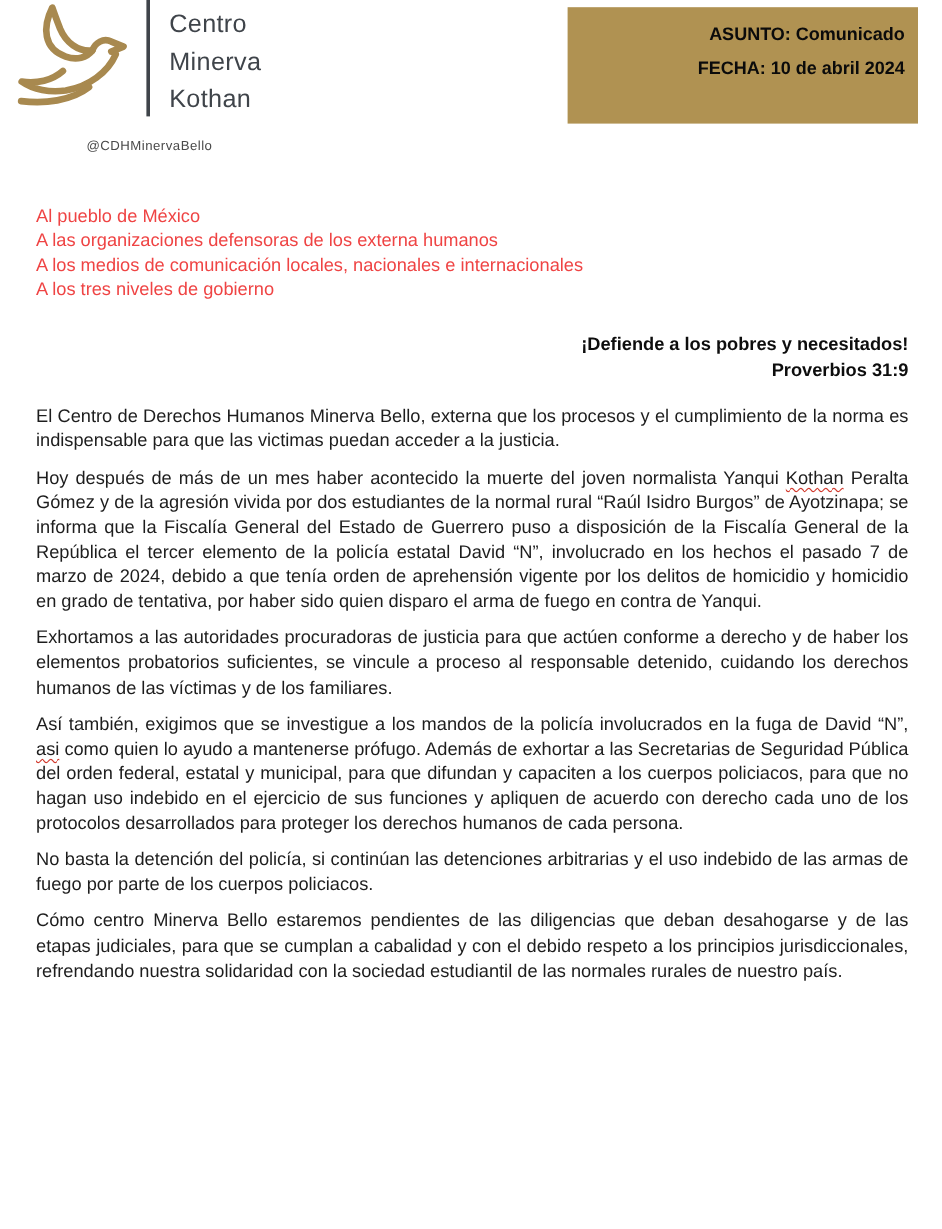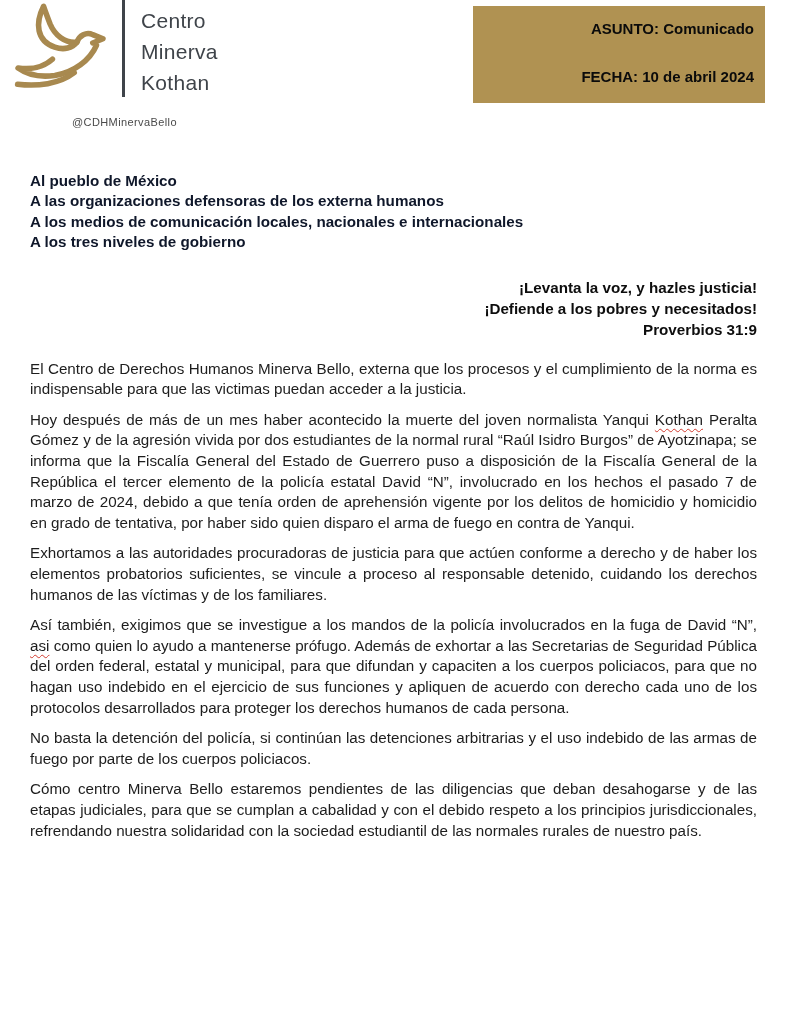--- a/index.html
+++ b/index.html
@@ -32,27 +32,27 @@
   .handle{
     position:absolute;left:72px;top:116px;
     font-size:11px;letter-spacing:.4px;color:var(--handle-text);
   }
   .meta-box{
     position:absolute;left:473px;top:6px;width:292px;height:97px;
     box-sizing:border-box;background:var(--gold-box);
     padding:14px 11px 0 11px;text-align:right;
   }
   .meta-line{font-weight:700;font-size:15px;color:#0b0b0b;}
-  .meta-line + .meta-line{margin-top:31px;}
+  .meta-line + .meta-line{margin-top:12px;}
   
   .content{
     position:absolute;left:30px;top:171px;width:727px;
     color:var(--body-text);font-size:15.2px;line-height:20.6px;
   }
-  .addr-line{font-weight:700;line-height:20.4px;color:#0f172a;}
+  .addr-line{font-weight:400;line-height:20.4px;color:#ef4444;}
   .quote{margin-top:24px;text-align:right;font-weight:700;line-height:21px;color:#0d0d0d;}
   .pars{margin-top:19px;}
   .body-par{text-align:justify;margin:0 0 10px 0;}
   .misspell{
     text-decoration:underline wavy var(--misspell) 1px;
     text-underline-offset:3px;
     text-decoration-skip-ink:none;
   }
 </style>
 </head>
@@ -89,21 +89,20 @@
   <div class="content">
     <div id="addr-block">
         <div class="addr-line">Al pueblo de México</div>
         <div class="addr-line">A las organizaciones defensoras de los externa humanos</div>
         <div class="addr-line">A los medios de comunicación locales, nacionales e internacionales</div>
         <div class="addr-line">A los tres niveles de gobierno</div>
       </div>
 
     <div class="quote">
       <div id="quote-lines">
-          <div>¡Levanta la voz, y hazles justicia!</div>
           <div>¡Defiende a los pobres y necesitados!</div>
         </div>
       <div>Proverbios 31:9</div>
     </div>
 
     <div class="pars" id="par-block">
         <p class="body-par"><span>El Centro de Derechos Humanos Minerva Bello, externa que los procesos y el cumplimiento de la norma es indispensable para que las victimas puedan acceder a la justicia.</span></p>
         <p class="body-par"><span>Hoy después de más de un mes haber acontecido la muerte del joven normalista Yanqui </span><span class="misspell">Kothan</span><span> Peralta Gómez y de la agresión vivida por dos estudiantes de la normal rural “Raúl Isidro Burgos” de Ayotzinapa; se informa que la Fiscalía General del Estado de Guerrero puso a disposición de la Fiscalía General de la República el tercer elemento de la policía estatal David “N”, involucrado en los hechos el pasado 7 de marzo de 2024, debido a que tenía orden de aprehensión vigente por los delitos de homicidio y homicidio en grado de tentativa, por haber sido quien disparo el arma de fuego en contra de Yanqui.</span></p>
         <p class="body-par"><span>Exhortamos a las autoridades procuradoras de justicia para que actúen conforme a derecho y de haber los elementos probatorios suficientes, se vincule a proceso al responsable detenido, cuidando los derechos humanos de las víctimas y de los familiares.</span></p>
         <p class="body-par"><span>Así también, exigimos que se investigue a los mandos de la policía involucrados en la fuga de David “N”, </span><span class="misspell">asi</span><span> como quien lo ayudo a mantenerse prófugo. Además de exhortar a las Secretarias de Seguridad Pública del orden federal, estatal y municipal, para que difundan y capaciten a los cuerpos policiacos, para que no hagan uso indebido en el ejercicio de sus funciones y apliquen de acuerdo con derecho cada uno de los protocolos desarrollados para proteger los derechos humanos de cada persona.</span></p>

